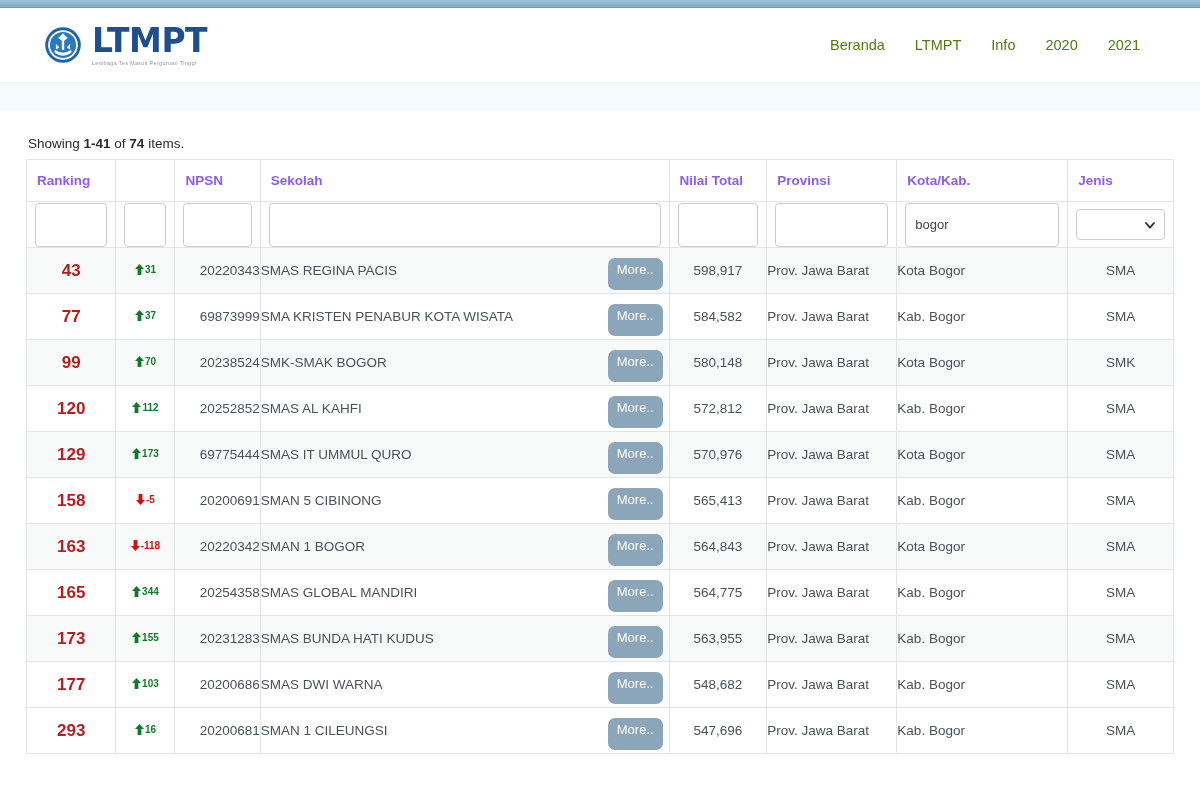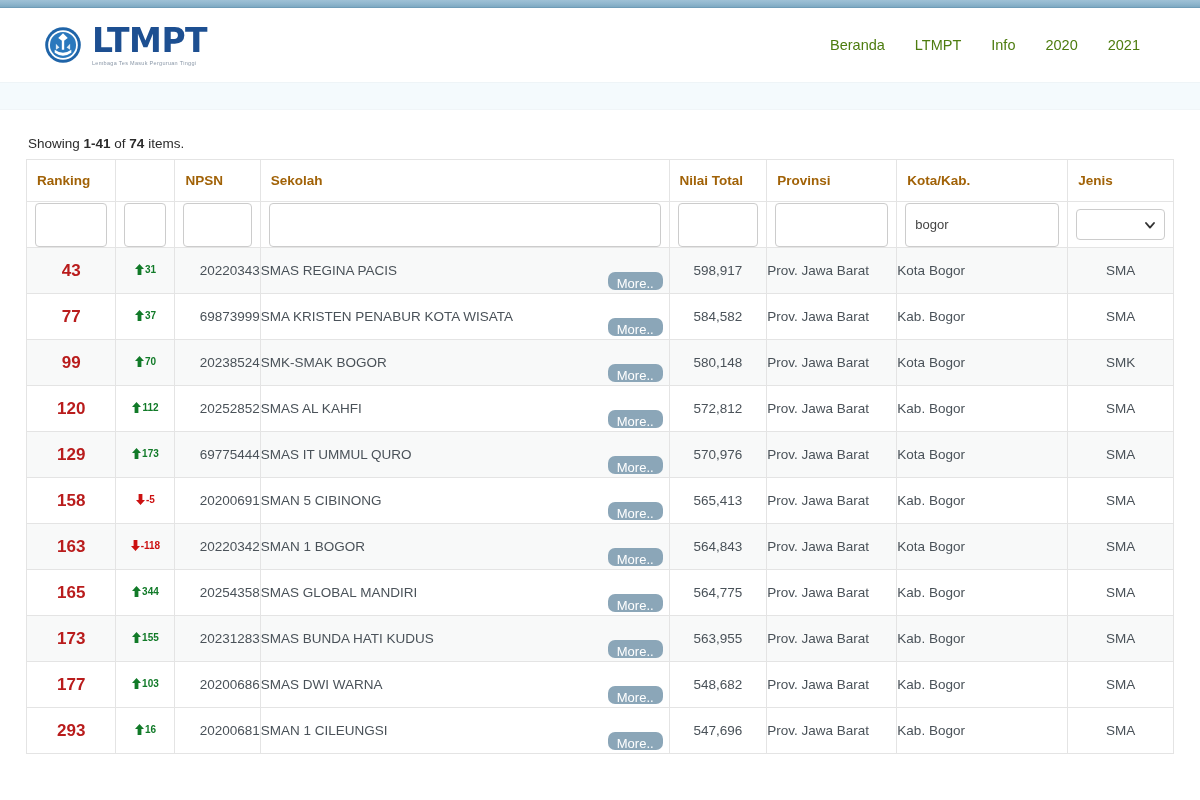--- a/index.html
+++ b/index.html
@@ -84,21 +84,21 @@
     border-collapse: collapse;
     table-layout: fixed;
     font-size: 13.5px;
   }
   table.grid th, table.grid td {
     border: 1px solid #e4e4e4;
     padding: 0;
   }
   table.grid thead th {
     height: 42px;
-    color: #a16207;
+    color: #8b5cf6;
     font-weight: bold;
     font-size: 13.5px;
     text-align: left;
     padding: 0 10px;
     background: #ffffff;
     vertical-align: middle;
   }
   th.th-ranking { text-align: center; }
   th.th-npsn    { text-align: right; padding-right: 14px; }
   th.th-nilai   { text-align: left; }
@@ -180,21 +180,21 @@
   }
   .more-btn {
     position: absolute;
     right: 6px;
     bottom: 3px;
     background: #8ba6b8;
     color: #ffffff;
     font-size: 13px;
     border: none;
     border-radius: 7px;
-    padding: 5px 9px 0 9px;
+    padding: 5px 9px 14px 9px;
     line-height: 1;
     font-family: "Liberation Sans", sans-serif;
     cursor: pointer;
   }
   td.c-nilai {
     text-align: center;
     font-size: 13.5px;
     color: #4a5259;
   }
   td.c-prov  { font-size: 13.5px; color: #4a5259; }

